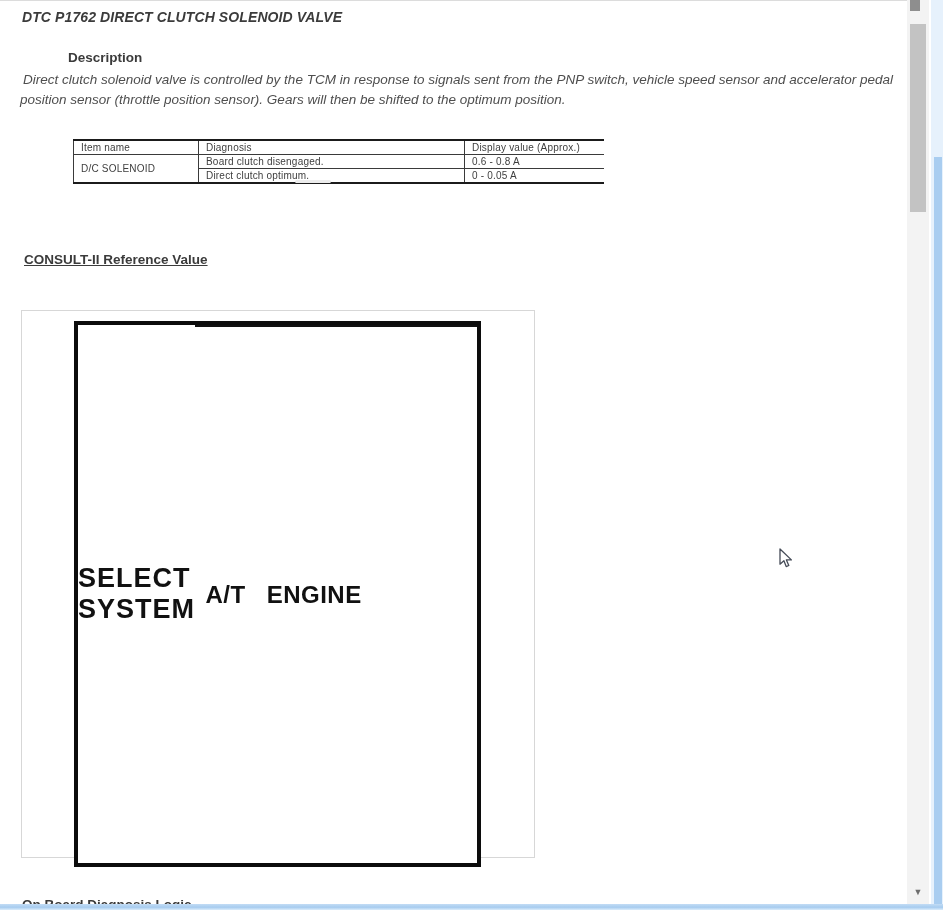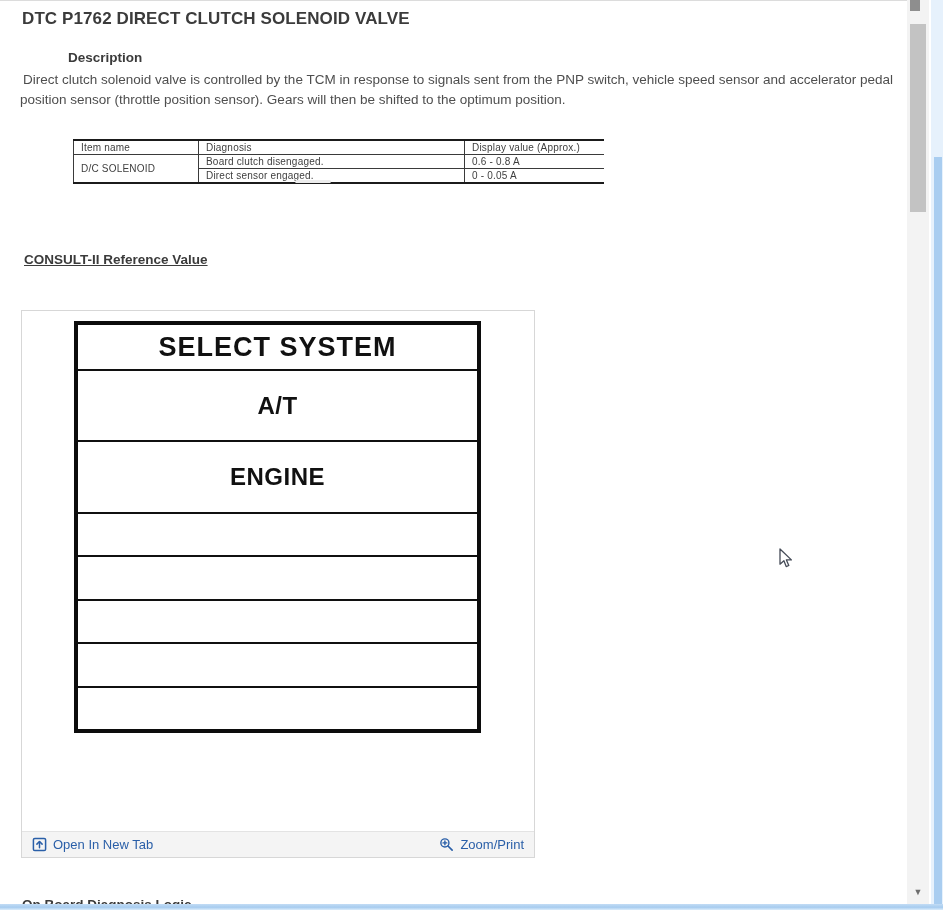--- a/index.html
+++ b/index.html
@@ -10,26 +10,26 @@
     background: #ffffff;
     font-family: "Liberation Sans", sans-serif;
     color: #3e3e3e;
   }
   .abs { position: absolute; }
 
   
   .top-hairline { left: 0; top: 0; width: 921px; height: 1px; background: #dcdcdc; }
 
   
-  .page-title { left: 22px; top: 9px; font-size: 17px; font-weight: bold; color: #3b3b3b; letter-spacing: .1px; }
+  .page-title { left: 22px; top: 9px; font-size: 14px; font-weight: bold; color: #3b3b3b; letter-spacing: .1px; font-style: italic; }
   .section-heading { font-size: 13.5px; font-weight: bold; color: #3b3b3b; }
   .desc-heading { left: 20px; top: 50px; padding-left: 48px; }
   .desc-text {
     left: 20px; top: 70px; width: 886px;
-    font-size: 13.5px; line-height: 20px; color: #4e4e4e; text-indent: 3px;
+    font-size: 13.5px; line-height: 20px; color: #4e4e4e; text-indent: 3px; font-style: italic;
   }
   .consult-heading { left: 24px; top: 252px; text-decoration: underline; }
   .next-heading { left: 22px; top: 897px; z-index: 1; }
 
   
   .ref-table-wrap { left: 30px; top: 139px; padding-left: 43px; }
   table.ref-table {
     border-collapse: collapse;
     border-top: 2px solid #1b1b1b;
     border-bottom: 2px solid #1b1b1b;
@@ -41,22 +41,22 @@
     font-weight: normal; text-align: left;
     padding: 1px 7px; height: 14px; white-space: nowrap;
   }
   table.ref-table th { height: 12px; }
   table.ref-table th:last-child, table.ref-table td:last-child { border-right: 0; margin-left: 16px; }
   .scan-smudge { left: 295px; top: 180px; width: 36px; height: 3px; background: #ececec; border-radius: 2px; }
 
   
   .figure { left: 21px; top: 310px; width: 514px; height: 548px; border: 1px solid #d7d7d7; background: #fff; }
   .select-table {
-    position: absolute; left: 52px; top: 10px; width: 407px; height: 412px;
-    border: 4px solid #0c0c0c; display: flex; flex-direction: column; background: #fff;
+    position: absolute; left: 52px; top: 10px; width: 407px; height: 546px;
+    border: 4px solid #0c0c0c; display: flex; flex-direction: row; background: #fff;
   }
   .ss-row {
     display: flex; align-items: center; justify-content: center;
     flex: 1 1 auto; border-top: 2px solid #101010;
     font-weight: bold; font-size: 24px; color: #111; letter-spacing: .5px;
   }
   .ss-header { flex: 0 0 44px; border-top: 0; font-size: 27px; letter-spacing: 1px; }
   .figure-toolbar {
     position: absolute; left: 0; right: 0; bottom: 0; height: 26px;
     background: #f4f4f4; border-top: 1px solid #e3e3e3;
@@ -112,62 +112,40 @@
       <th>Item name</th>
       <th>Diagnosis</th>
       <th>Display value (Approx.)</th>
     </tr>
     <tr>
       <td rowspan="2">D/C SOLENOID</td>
       <td>Board clutch disengaged.</td>
       <td>0.6 - 0.8 A</td>
     </tr>
     <tr>
-      <td>Direct sensor engaged.</td>
+      <td>Direct clutch optimum.</td>
       <td>0 - 0.05 A</td>
     </tr>
   </tbody>
     </table>
 </div>
 <div class="abs scan-smudge"></div>
 
 <h2 class="abs section-heading consult-heading">CONSULT-II Reference Value</h2>
 
 <div class="abs figure">
   <div class="select-table">
     <div class="ss-row ss-header">SELECT SYSTEM</div>
     <div class="ss-row">A/T</div>
     <div class="ss-row">ENGINE</div>
     <div class="ss-row"></div>
     <div class="ss-row"></div>
     <div class="ss-row"></div>
     <div class="ss-row"></div>
     <div class="ss-row"></div>
-  </div>
-  <div class="figure-toolbar">
-    <a class="fig-link">
-      <span>
-        <svg width="15" height="15" viewBox="0 0 16 16" fill="none" stroke="#2a5fa8" stroke-width="1.6">
-          <rect x="1.5" y="1.5" width="13" height="13" rx="1.5"></rect>
-          <path d="M8 11.5 V5" stroke-linecap="round"></path>
-          <path d="M5.2 7.6 L8 4.8 L10.8 7.6" stroke-linecap="round" stroke-linejoin="round"></path>
-        </svg>
-      </span>
-      <span>Open In New Tab</span>
-    </a>
-    <a class="fig-link">
-      <span>
-        <svg width="15" height="15" viewBox="0 0 16 16" fill="none" stroke="#2a5fa8" stroke-width="1.5">
-          <circle cx="6.3" cy="6.3" r="4.3"></circle>
-          <path d="M6.3 4.3 V8.3 M4.3 6.3 H8.3" stroke-linecap="round"></path>
-          <path d="M9.6 9.6 L14 14" stroke-linecap="round" stroke-width="1.8"></path>
-        </svg>
-      </span>
-      <span>Zoom/Print</span>
-    </a>
   </div>
 </div>
 
 <h2 class="abs section-heading next-heading">On Board Diagnosis Logic</h2>
 
 <div class="abs inner-scroll-track">
   <div class="scroll-top-fragment"></div>
   <div class="inner-scroll-thumb"></div>
   <div class="inner-scroll-arrow">▼</div>
 </div>

